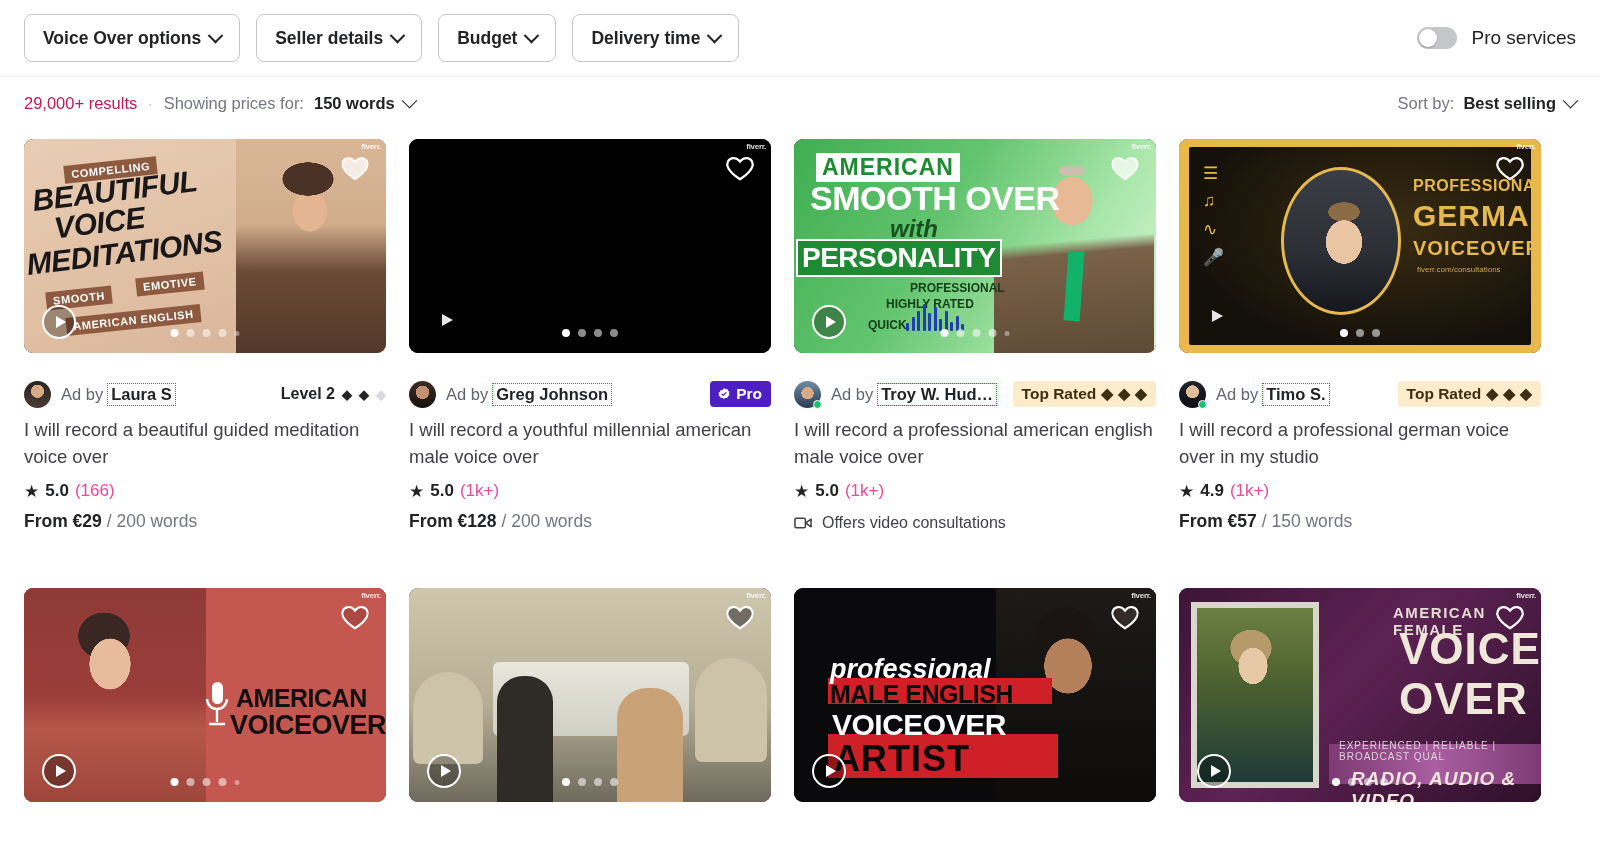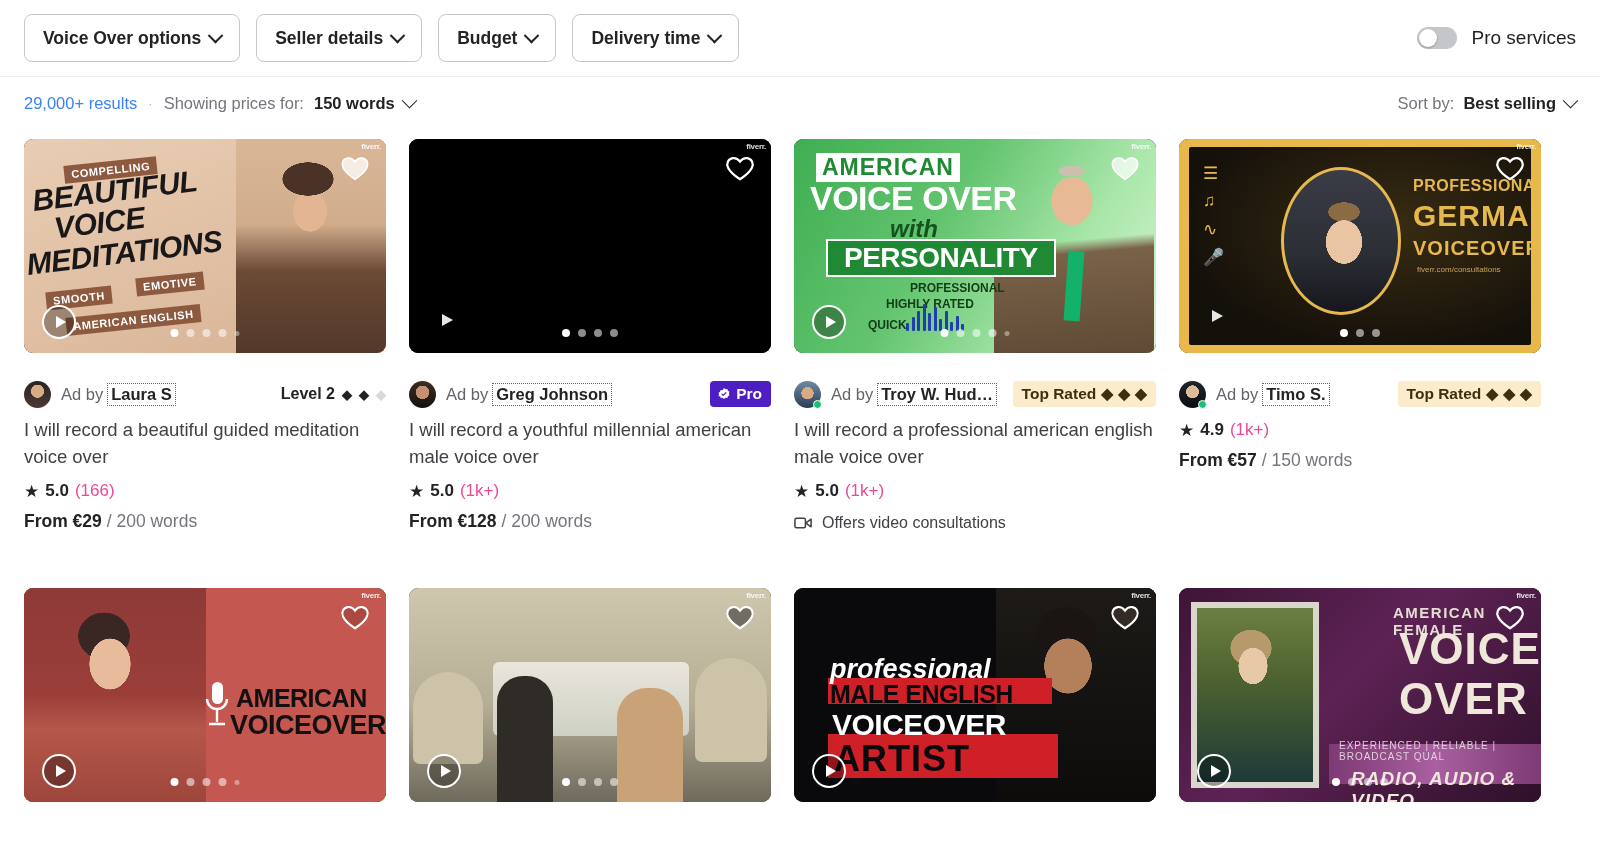--- a/index.html
+++ b/index.html
@@ -70,21 +70,21 @@
   .pro-label { font-size: 19px; color: #222325; }
 
   
   .resultsbar {
     height: 52px;
     display: flex;
     align-items: center;
     padding: 0 24px;
     font-size: 16.5px;
   }
-  .res-count { color: #3b82f6; }
+  .res-count { color: #be185d; }
   .dot-sep { color: #b5b6ba; margin: 0 11px; font-size: 13px; }
   .showing-label { color: #74767e; margin-right: 10px; }
   .words-select, .sort-select {
     display: flex; align-items: center; gap: 9px;
     font-weight: bold; color: #222325; cursor: pointer;
   }
   .sortwrap { margin-left: auto; display: flex; align-items: center; }
   .sort-label { color: #74767e; margin-right: 9px; font-size: 16.5px; }
 
   
@@ -471,23 +471,23 @@
       <span class="price-unit">/ 200 words</span>
     </div>
   </div>
 
   <div class="card">
     <div class="thumb">
       <div class="art c3">
         <div class="man"></div>
         <div class="tie"></div>
         <div class="txtblk" style="left:22px;top:14px;background:#fff;color:#1f8a33;font-size:23px;letter-spacing:1px;padding:1px 6px;">AMERICAN</div>
-        <div class="txtblk wh" style="left:16px;top:40px;font-size:34px;letter-spacing:-.5px;">VOICE OVER</div>
+        <div class="txtblk wh" style="left:16px;top:40px;font-size:34px;letter-spacing:-.5px;">SMOOTH OVER</div>
         <div class="txtblk" style="left:96px;top:76px;color:#14521f;font-size:24px;font-style:italic;">with</div>
-        <div class="txtblk boxg" style="left:32px;top:100px;font-size:28px;padding:1px 16px;letter-spacing:-.5px;">PERSONALITY</div>
+        <div class="txtblk boxg" style="left:2px;top:100px;font-size:28px;padding:1px 4px;letter-spacing:-.5px;">PERSONALITY</div>
         <div class="txtblk" style="left:74px;top:142px;color:#123d16;font-size:12px;margin-top:37px;">QUICK</div>
         <div class="txtblk" style="left:116px;top:142px;color:#123d16;font-size:12px;">PROFESSIONAL</div>
         <div class="txtblk" style="left:92px;top:158px;color:#123d16;font-size:12px;">HIGHLY RATED</div>
         <div class="wave">
           <i style="height:8px"></i>
             <i style="height:14px"></i>
             <i style="height:20px"></i>
             <i style="height:27px"></i>
             <i style="height:18px"></i>
             <i style="height:24px"></i>
@@ -586,20 +586,21 @@
       <span class="badge-right">
         <span class="toprated">
           <span>Top Rated</span>
           <span>◆</span>
           <span>◆</span>
           <span>◆</span>
         </span>
       </span>
     </div>
 
+    <div class="gig-title">I will record a professional german voice over in my studio</div>
     <div class="rating-row">
       <span class="star">★</span>
       <span class="rating-val">4.9</span>
       <span class="rating-cnt">(1k+)</span>
     </div>
     <div class="price-row">
       <span class="price-from">From €57</span>
       <span class="price-unit">/ 150 words</span>
     </div>
   </div>

